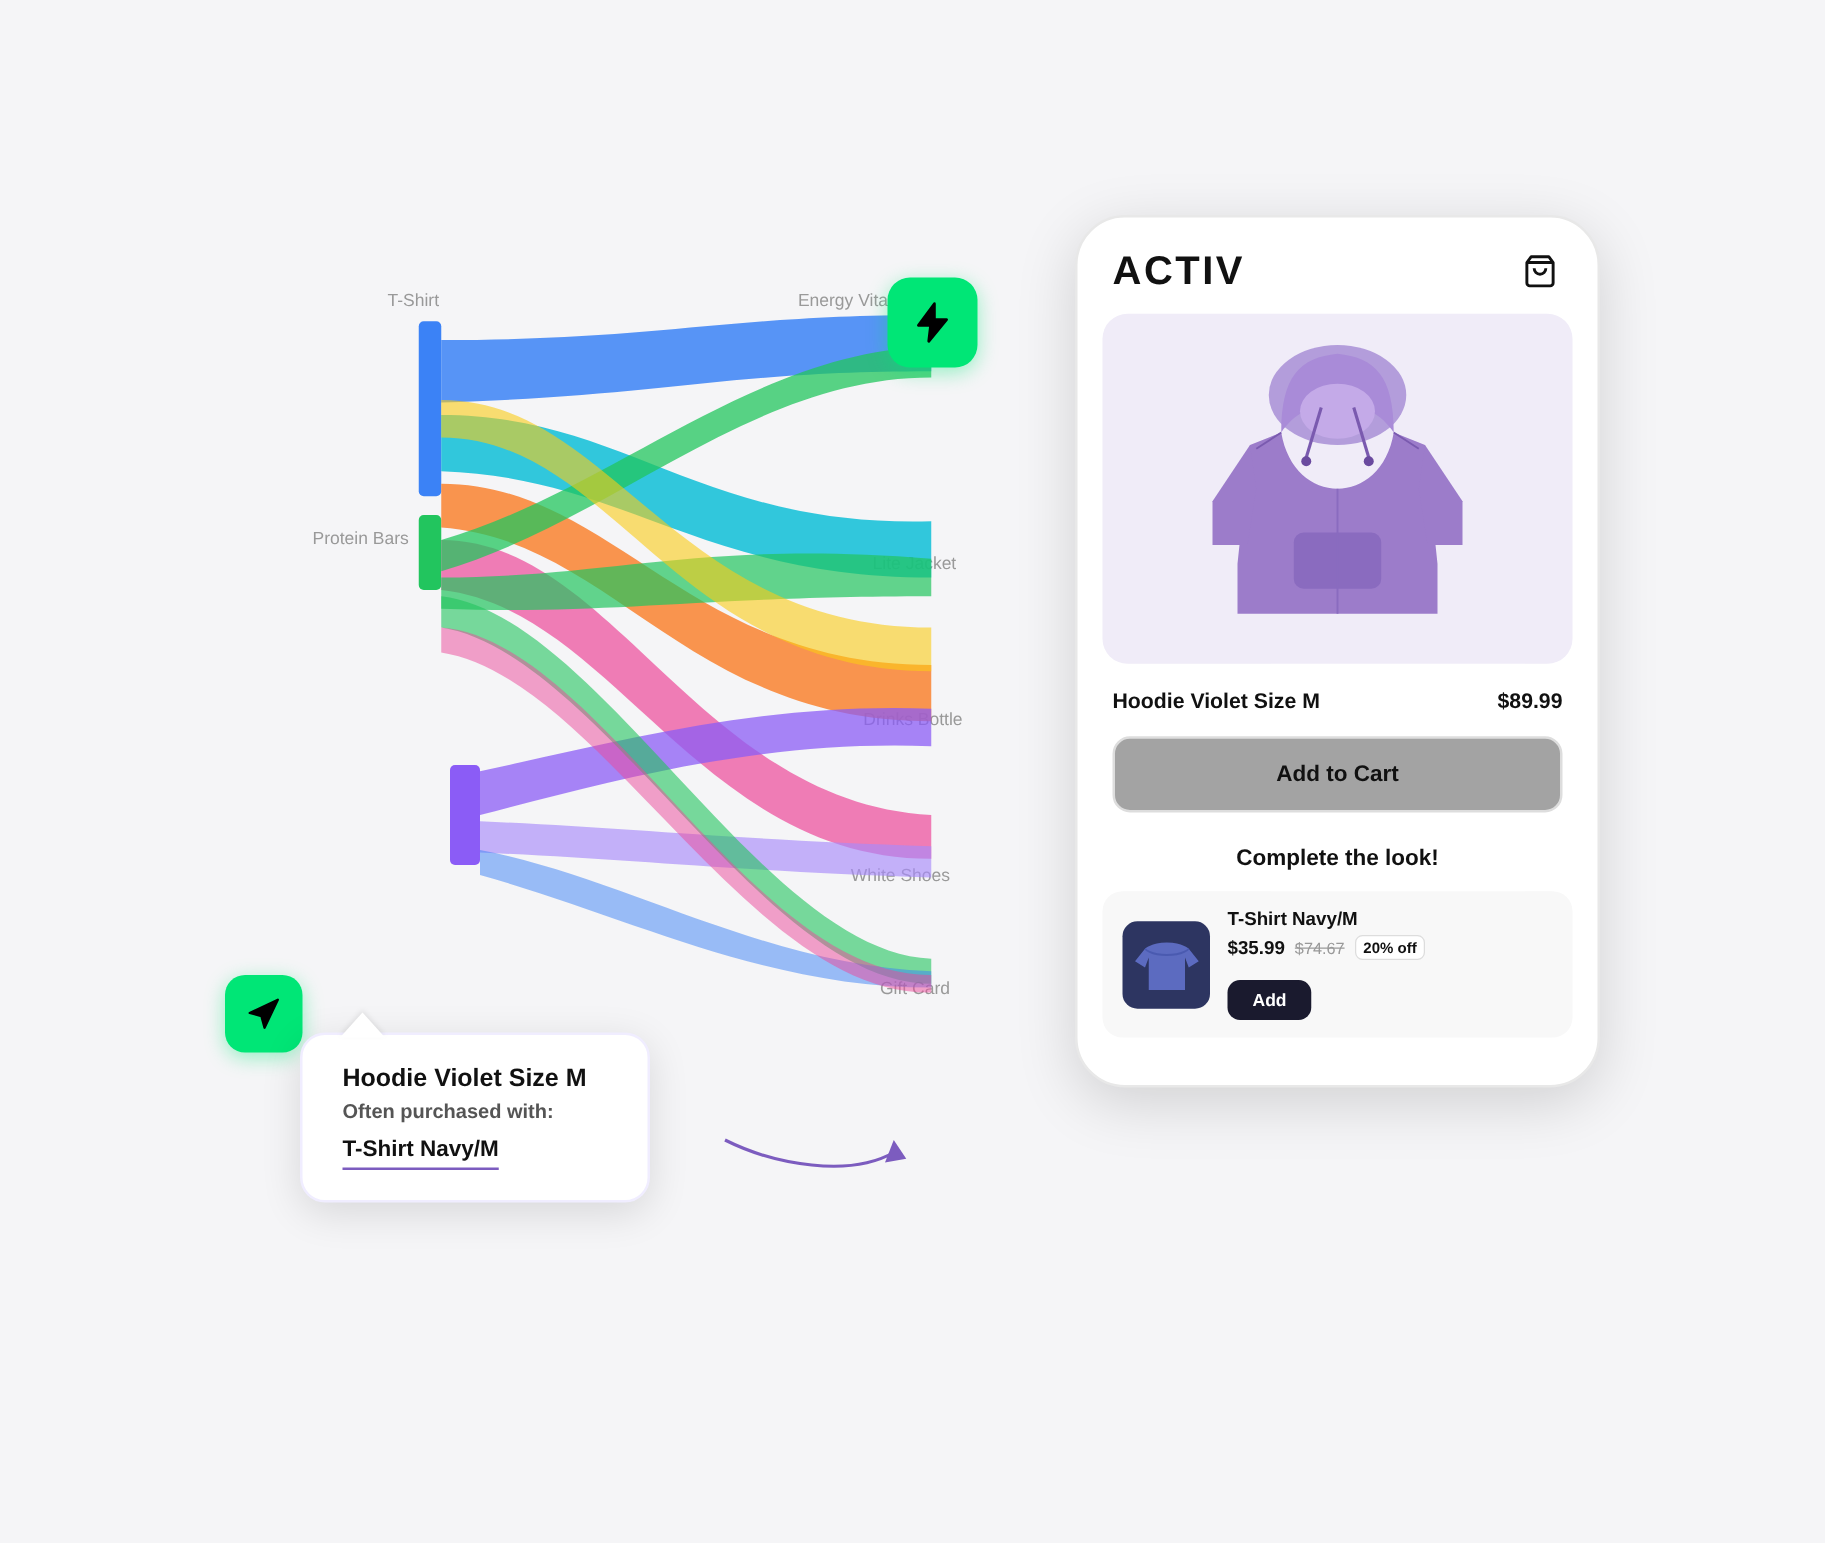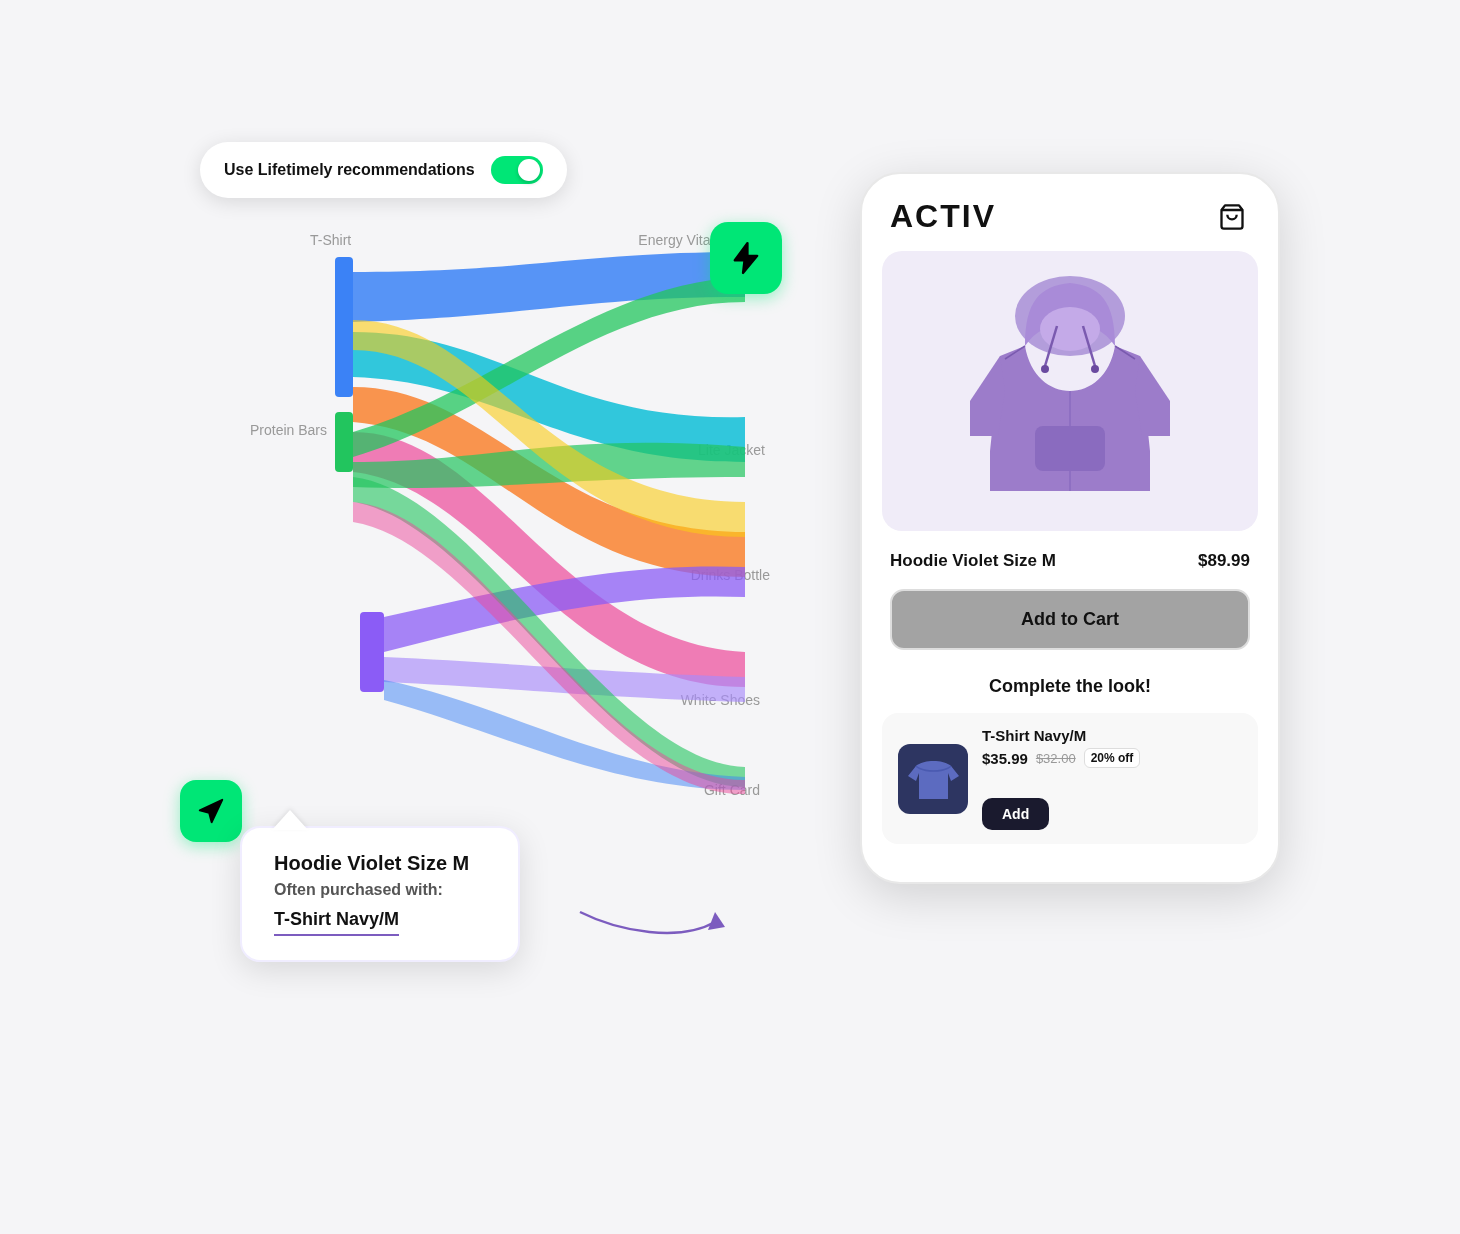--- a/index.html
+++ b/index.html
@@ -267,21 +267,21 @@
     .rec-name {
       font-size: 15px;
       font-weight: 700;
       color: #111;
       margin-bottom: 4px;
     }
     .rec-prices {
       display: flex;
       align-items: center;
       gap: 8px;
-      margin-bottom: 14px;
+      margin-bottom: 0;
     }
     .rec-price-new {
       font-size: 15px;
       font-weight: 700;
       color: #111;
     }
     .rec-price-old {
       font-size: 13px;
       color: #999;
       text-decoration: line-through;
@@ -314,24 +314,20 @@
       left: 0;
       width: 100%;
       height: 100%;
     }
   </style>
 </head>
 <body>
 
 <div class="main-container">
 
-  <div class="toggle-pill">
-    <span class="toggle-pill-label">Use Lifetimely recommendations</span>
-    <div class="toggle-switch"></div>
-  </div>
 
   <div class="lightning-badge">
     <svg class="lightning-icon-svg" viewBox="0 0 24 24" fill="none">
       <path d="M13 2L4.5 13.5H11L10 22L19.5 10.5H13L13 2Z" fill="black" stroke="black" stroke-width="1.5" stroke-linejoin="round"></path>
     </svg>
   </div>
 
   <div class="nav-badge">
     <svg width="30" height="30" viewBox="0 0 24 24" fill="none">
       <path d="M3 11.5L21 3L12.5 21L10.5 13.5L3 11.5Z" fill="black" stroke="black" stroke-width="1.5" stroke-linejoin="round"></path>
@@ -452,21 +448,21 @@
 
         <svg width="55" height="55" viewBox="0 0 55 55">
           <path d="M 10 15 L 2 25 L 10 30 L 13 22 L 13 48 L 42 48 L 42 22 L 45 30 L 53 25 L 45 15 C 45 15 40 10 27.5 10 C 15 10 10 15 10 15 Z" fill="#5c6bc0"></path>
           <path d="M 10 15 C 10 15 14 20 27.5 20 C 41 20 45 15 45 15" stroke="#4a5ab0" stroke-width="1.5" fill="none"></path>
         </svg>
       </div>
       <div class="rec-details">
         <div class="rec-name">T-Shirt Navy/M</div>
         <div class="rec-prices">
           <span class="rec-price-new">$35.99</span>
-          <span class="rec-price-old">$32.00</span>
+          <span class="rec-price-old">$74.67</span>
           <span class="rec-discount">20% off</span>
         </div>
         <button class="rec-add-btn">Add</button>
       </div>
     </div>
   </div>
 
 </div>
 
 </body></html>

